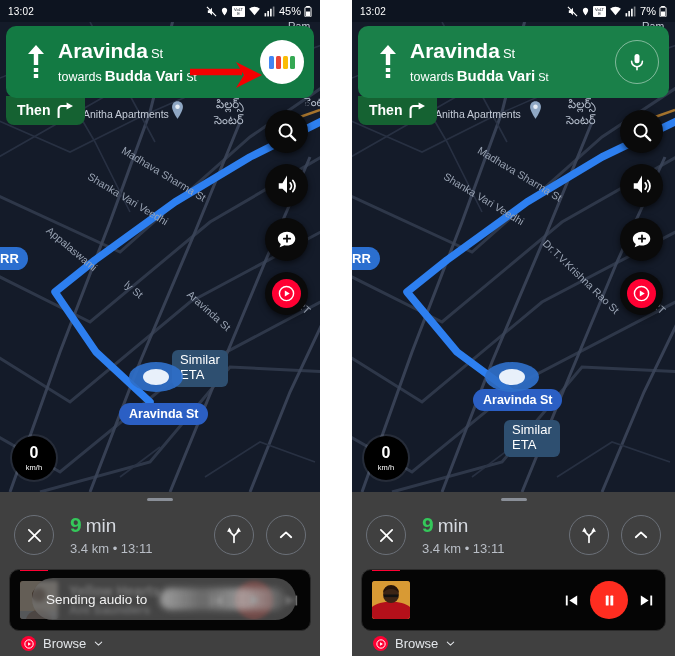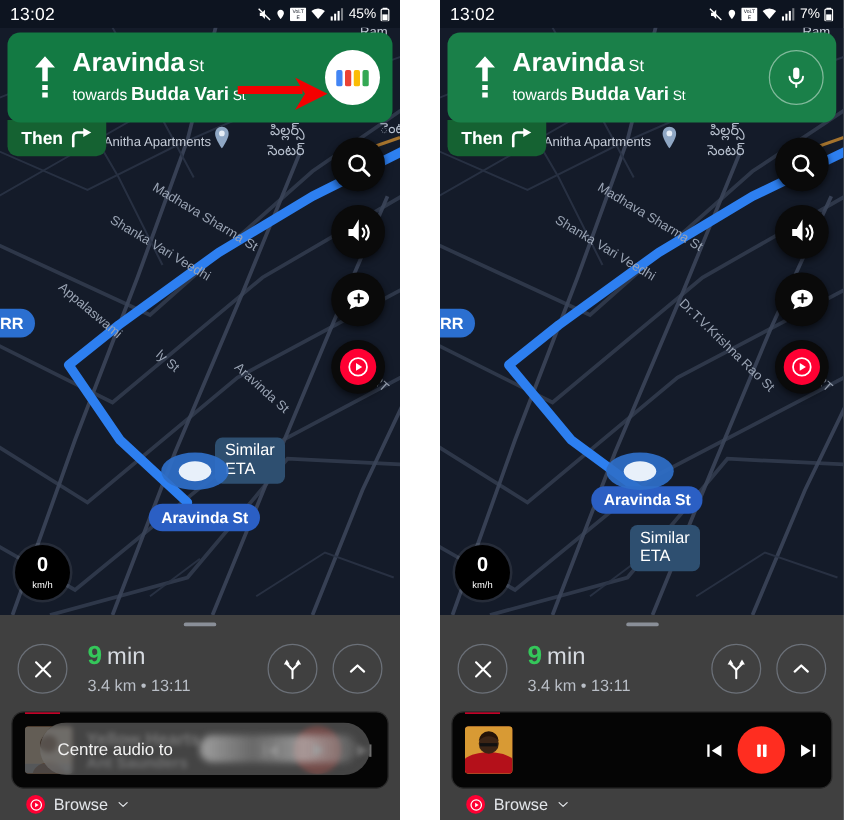--- a/index.html
+++ b/index.html
@@ -32,21 +32,21 @@
     height: 22px;
     background: #0d1420;
     color: #ffffff;
     display: flex;
     align-items: center;
     justify-content: space-between;
     padding: 0 8px;
     font-size: 11px;
     z-index: 40;
   }
-  .statusbar .clock { font-size: 14px; letter-spacing: .2px; }
+  .statusbar .clock { font-size: 10px; letter-spacing: .2px; }
   .status-icons {
     display: flex; align-items: center; gap: 3px;
     font-size: 9px;
     text-align: right;
   }
   .sicon { display: inline-block; line-height: 1; }
   .sicon svg { display:block; }
   .batt-text { font-size: 11px; margin-left: 1px; }
 
   
@@ -532,21 +532,21 @@
                 <path d="M7 4 L20 12 L7 20 Z" fill="#fff"></path>
               </svg>
             </div>
             <svg width="17" height="17" viewBox="0 0 24 24">
               <path d="M4 5 L15 12 L4 19 Z" fill="#fff"></path>
               <rect x="17.4" y="5" width="2.6" height="14" fill="#fff"></rect>
             </svg>
           </div>
 
           <div class="toast">
-            <div class="msg">Centre audio to</div>
+            <div class="msg">Sending audio to</div>
             <div class="smear"></div>
           </div>
         </div>
         <div class="browse">
           <span class="yt-dot">
             <svg width="10" height="10" viewBox="0 0 24 24">
                 <circle cx="12" cy="12" r="10" fill="none" stroke="#fff" stroke-width="2.4"></circle>
                 <path d="M9.8 7.6 L16.6 12 L9.8 16.4 Z" fill="#fff"></path>
               </svg>
           </span>

